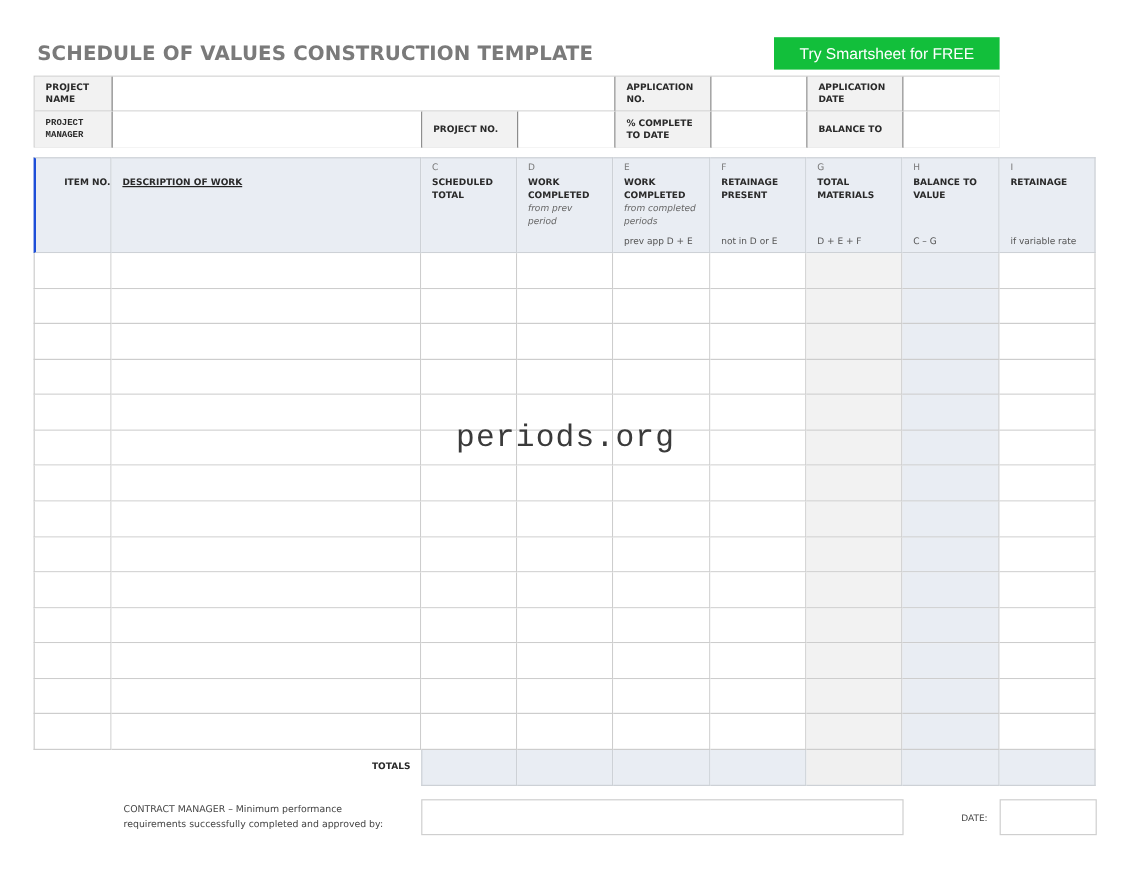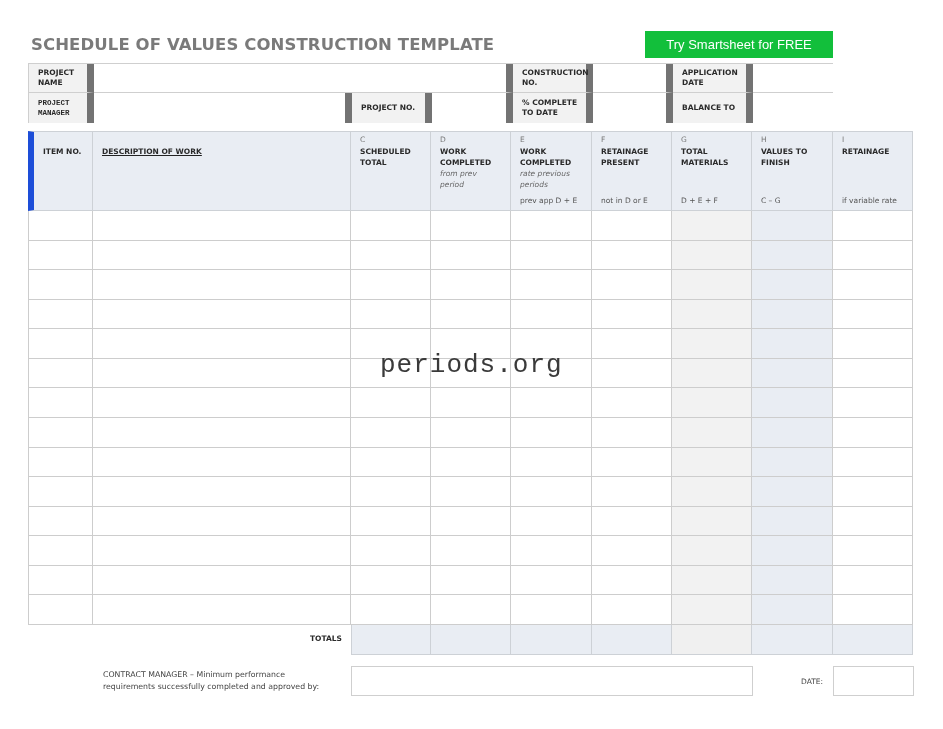--- a/index.html
+++ b/index.html
@@ -15,28 +15,28 @@
     position: absolute; left: 645px; top: 31px; width: 188px; height: 27px;
     background: #12bf3b; color: #ffffff; font-size: 13px;
     display: flex; align-items: center; justify-content: center;
     font-family: "Liberation Sans", sans-serif; cursor: pointer; border: none;
   }
 
   .lbl { font-family: "DejaVu Sans", sans-serif; font-weight: bold; font-size: 7.5px; color: #2a2a2a; line-height: 10px; }
 
   
   .info { position: absolute; left: 28px; top: 63px; width: 805px; height: 60px; border: 1px solid #cfcfcf; }
-  .cell { position: absolute; border-right: 7px solid #737373; border-bottom: 1px solid #cfcfcf; }
+  .cell { position: absolute; border-right: 1px solid #737373; border-bottom: 1px solid #cfcfcf; }
   .cell.lab { background: #f2f2f2; padding: 0 0 0 9px; display: flex; align-items: center; }
   .cell.val { background: #ffffff; }
 
   
   .tbl { position: absolute; left: 28px; top: 131px; }
   .th { position: absolute; top: 0; height: 80px; background: #e9edf3; border: 1px solid #cdd1d6; border-left: none; padding: 2px 0 0 9px; }
-  .th:first-child { border-left: 6px solid #1d4ed8; }
+  .th:first-child { border-left: 2px solid #1d4ed8; text-align: right; }
   .th .letter { font-family: "DejaVu Sans", sans-serif; font-size: 7.5px; color: #777; height: 12px; line-height: 12px; }
   .th .name { font-family: "DejaVu Sans", sans-serif; font-weight: bold; font-size: 7.5px; color: #2a2a2a; line-height: 11px; }
   .th .sub { font-family: "DejaVu Sans", sans-serif; font-style: italic; font-size: 7.5px; color: #666; line-height: 11px; }
   .th .formula { position: absolute; left: 9px; top: 64px; font-family: "DejaVu Sans", sans-serif; font-size: 7.5px; color: #555; }
 
   .td { position: absolute; border-right: 1px solid #cdcdcd; border-bottom: 1px solid #cdcdcd; background: #fff; }
   .td.first { border-left: 1px solid #cdcdcd; }
   .td.gray { background: #f2f2f2; }
   .td.blue { background: #e9edf3; }
 
@@ -57,21 +57,21 @@
 <div class="title">SCHEDULE OF VALUES CONSTRUCTION TEMPLATE</div>
 <button class="cta">Try Smartsheet for FREE</button>
 
 <div class="info">
 
   <div class="cell lab" style="left:0;top:0;width:65px;height:29px;">
     <span class="lbl" style="width:50px;">PROJECT NAME</span>
   </div>
   <div class="cell val" style="left:65px;top:0;width:419px;height:29px;"></div>
   <div class="cell lab" style="left:484px;top:0;width:80px;height:29px;">
-    <span class="lbl" style="width:60px;">CONSTRUCTION NO.</span>
+    <span class="lbl" style="width:60px;">APPLICATION NO.</span>
   </div>
   <div class="cell val" style="left:564px;top:0;width:80px;height:29px;"></div>
   <div class="cell lab" style="left:644px;top:0;width:80px;height:29px;">
     <span class="lbl" style="width:60px;">APPLICATION DATE</span>
   </div>
   <div class="cell val" style="left:724px;top:0;width:80px;height:29px;border-right:none;"></div>
 
   <div class="cell lab" style="left:0;top:29px;width:65px;height:30px;border-bottom:none;">
     <span class="lbl" style="width:50px;font-family:Liberation Mono, monospace;">PROJECT MANAGER</span>
   </div>
@@ -104,36 +104,36 @@
     <div class="name" style="width:55px;">SCHEDULED TOTAL</div>
   </div>
   <div class="th" style="left:403px;width:80px;">
     <div class="letter">D</div>
     <div class="name" style="width:55px;">WORK COMPLETED</div>
     <div class="sub" style="width:45px;">from prev period</div>
   </div>
   <div class="th" style="left:483px;width:81px;">
     <div class="letter">E</div>
     <div class="name" style="width:55px;">WORK COMPLETED</div>
-    <div class="sub" style="width:68px;">rate previous periods</div>
+    <div class="sub" style="width:68px;">from completed periods</div>
     <div class="formula">prev app D + E</div>
   </div>
   <div class="th" style="left:564px;width:80px;">
     <div class="letter">F</div>
     <div class="name" style="width:55px;">RETAINAGE PRESENT</div>
     <div class="formula">not in D or E</div>
   </div>
   <div class="th" style="left:644px;width:80px;">
     <div class="letter">G</div>
     <div class="name" style="width:55px;">TOTAL MATERIALS</div>
     <div class="formula">D + E + F</div>
   </div>
   <div class="th" style="left:724px;width:81px;">
     <div class="letter">H</div>
-    <div class="name" style="width:60px;">VALUES TO FINISH</div>
+    <div class="name" style="width:60px;">BALANCE TO VALUE</div>
     <div class="formula">C – G</div>
   </div>
   <div class="th" style="left:805px;width:80px;">
     <div class="letter">I</div>
     <div class="name">RETAINAGE</div>
     <div class="formula">if variable rate</div>
   </div>
 </div>
 
 <div id="rows">

